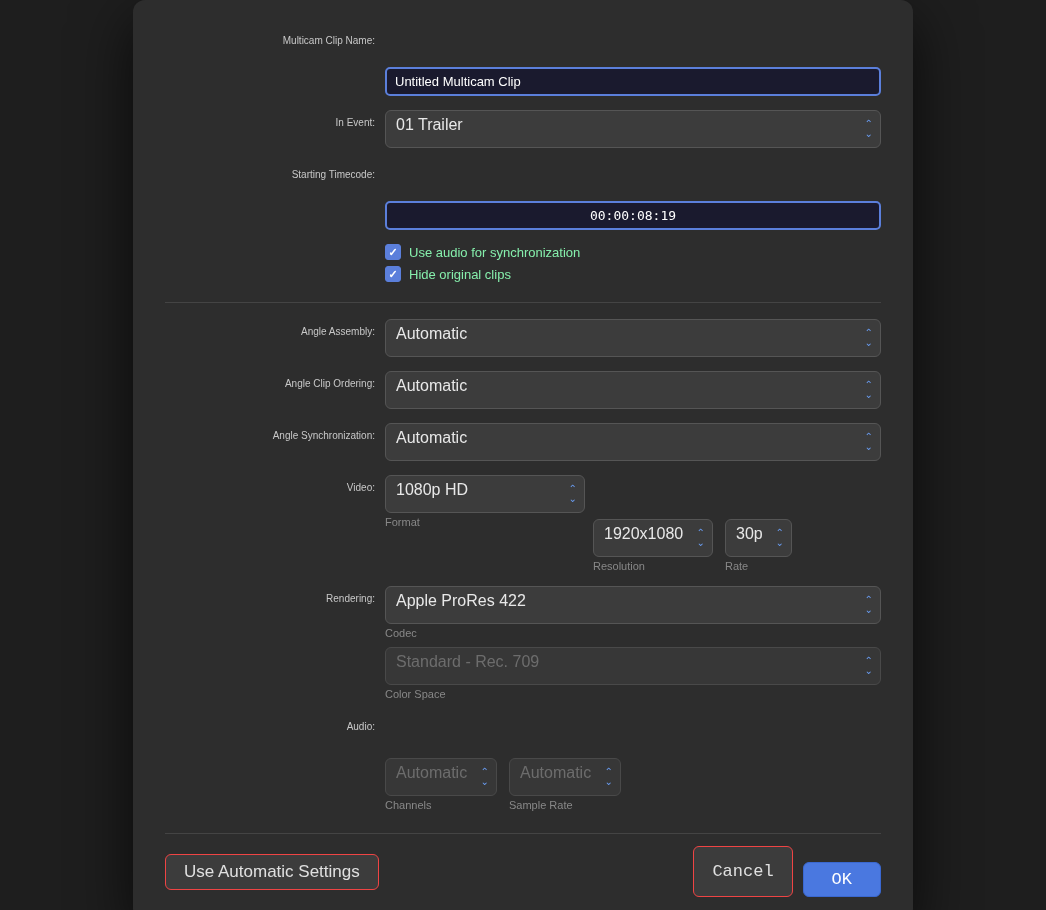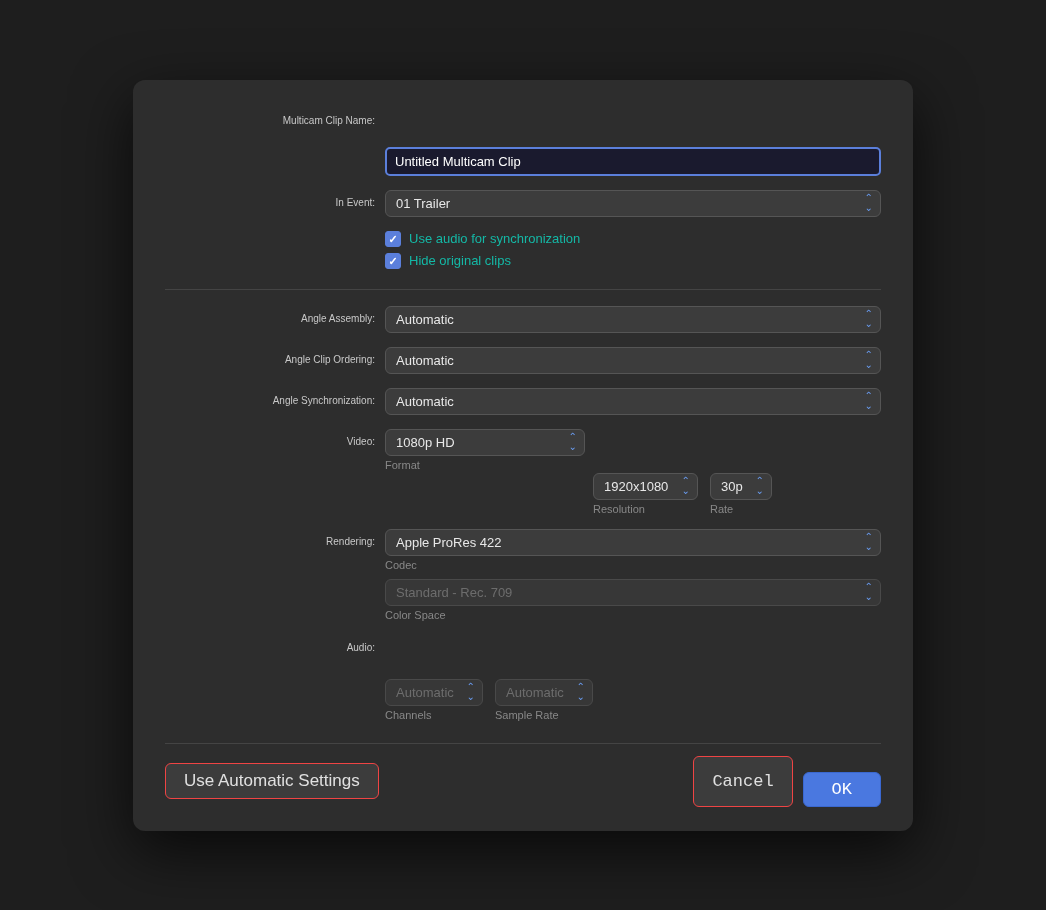--- a/index.html
+++ b/index.html
@@ -66,22 +66,22 @@
       width: 100%;
     }
 
     select {
       appearance: none;
       -webkit-appearance: none;
       background: #3c3c3c;
       border: 1px solid #555;
       border-radius: 6px;
       color: #e8e8e8;
-      font-size: 13px;
-      padding: 5px 28px 5px 10px;
+      font-size: 16px;
+      padding: 5px 28px 14px 10px;
       cursor: pointer;
       outline: none;
     }
 
     select.full-width {
       width: 100%;
     }
 
     select.disabled-look {
       color: #888;
@@ -116,21 +116,21 @@
     }
 
     .checkbox-row {
       display: flex;
       align-items: center;
       gap: 8px;
       margin-bottom: 6px;
     }
 
     .checkbox-row label {
-      color: #14b8a6;
+      color: #86efac;
       font-size: 13px;
       cursor: pointer;
     }
 
     input[type="checkbox"] {
       appearance: none;
       -webkit-appearance: none;
       width: 16px;
       height: 16px;
       background: #5b7fdb;
@@ -241,20 +241,26 @@
     <div class="form-control-area">
       <div class="select-wrapper full-width">
         <select class="full-width">
           <option>01 Trailer</option>
         </select>
         <span class="select-arrow">⌃<br>⌄</span>
       </div>
     </div>
   </div>
 
+  <div class="form-row">
+    <div class="form-label">Starting Timecode:</div>
+    <div class="form-control-area">
+      <input type="text" class="timecode-input" value="00:00:08:19" style="">
+    </div>
+  </div>
 
   <div class="form-row">
     <div class="form-label"></div>
     <div class="form-control-area">
       <div class="checkbox-row">
         <input type="checkbox" id="audioSync" checked="" style="">
         <label for="audioSync">Use audio for synchronization</label>
       </div>
       <div class="checkbox-row">
         <input type="checkbox" id="hideOriginal" checked="" style="">

